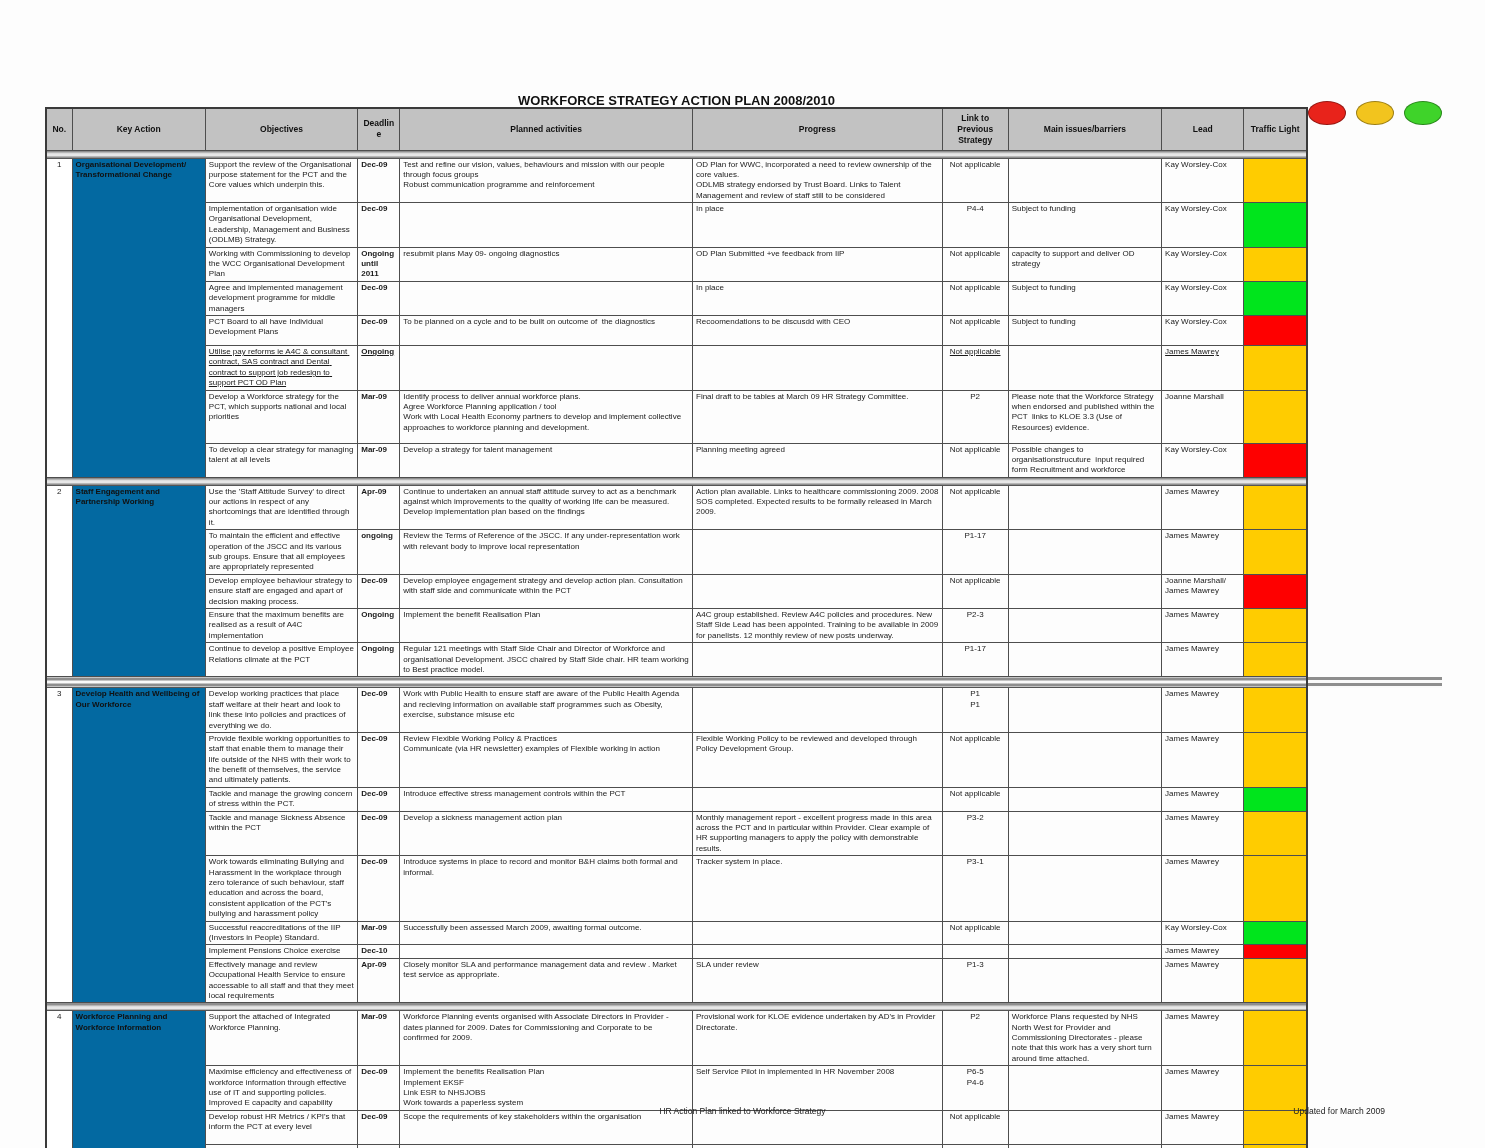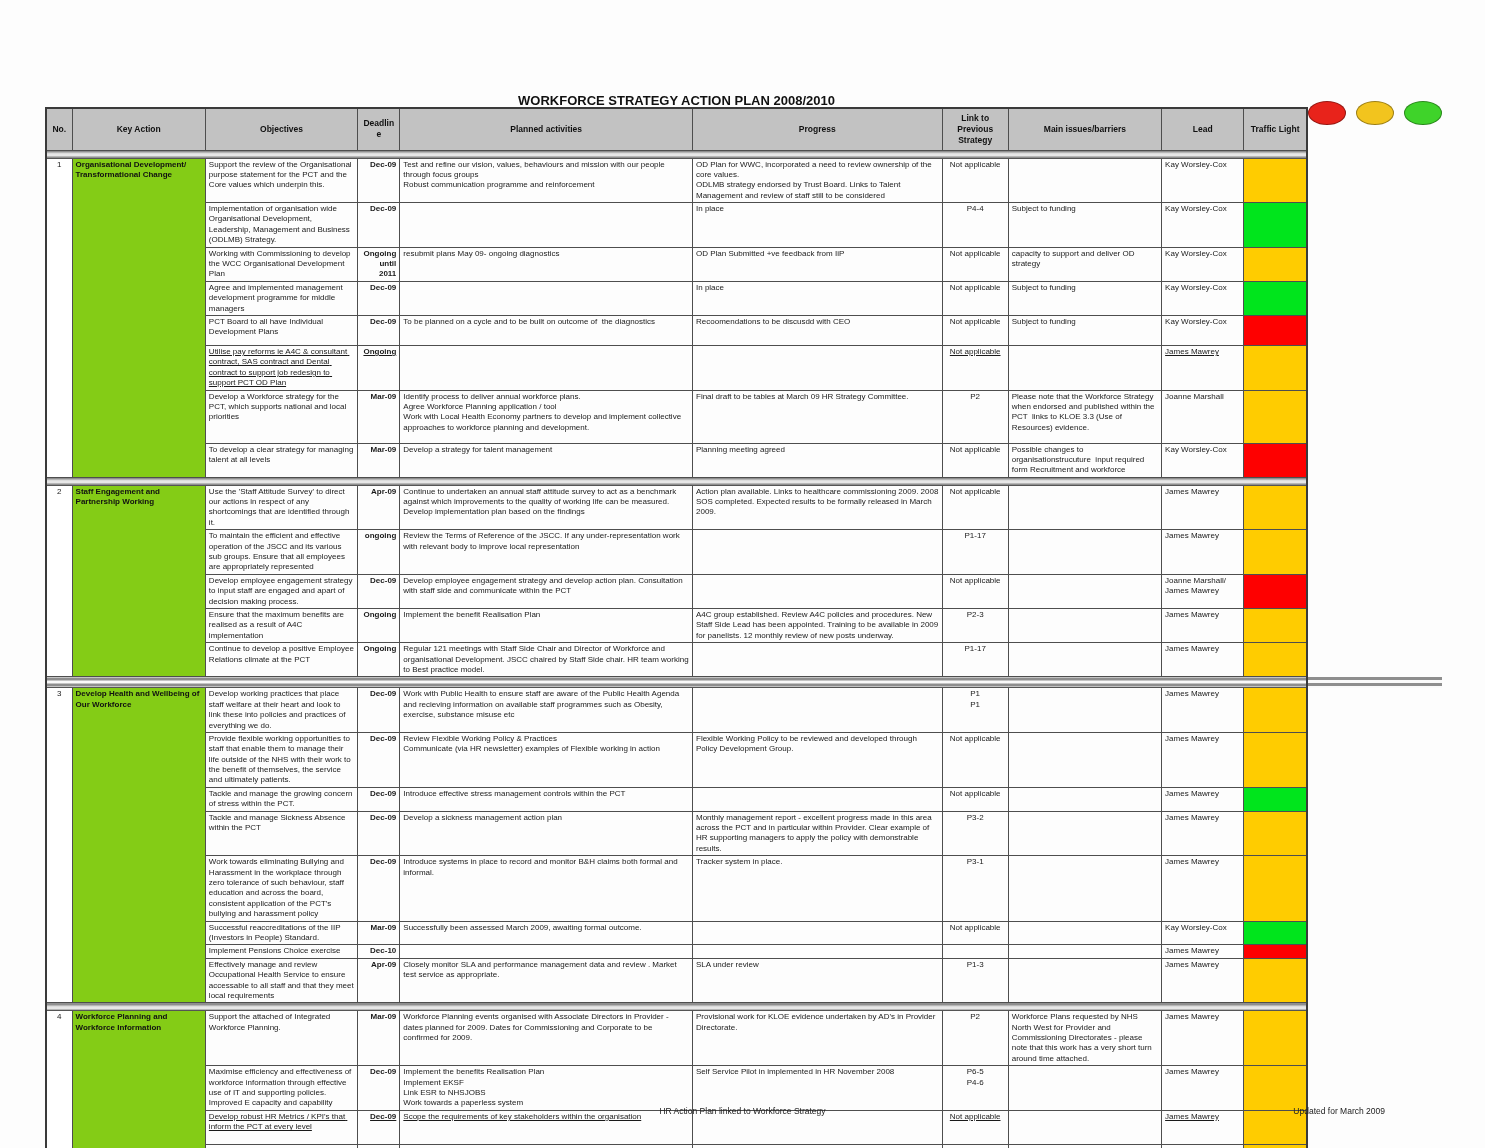--- a/index.html
+++ b/index.html
@@ -26,22 +26,22 @@
   table.plan th, table.plan td {
     border:1px solid #4e4e4e;
     font-size:8px; line-height:1.3; padding:1px 3px;
     vertical-align:top; overflow:hidden; word-wrap:break-word;
   }
   table.plan th {
     background:#c2c2c2; font-weight:bold; text-align:center;
     vertical-align:middle; height:42px; font-size:8.5px; color:#111;
   }
   td.no-cell { text-align:center; vertical-align:middle; background:#fff; }
-  td.ka-cell { background:#84cc16; font-weight:bold; vertical-align:middle; font-size:8.5px; color:#111; }
-  td.dl-cell { font-weight:bold; text-align:right; }
+  td.ka-cell { background:#0369a1; font-weight:bold; vertical-align:middle; font-size:8.5px; color:#111; }
+  td.dl-cell { font-weight:bold; text-align:left; }
   td.pre { white-space:pre-wrap; }
   td.link-cell { text-align:center; vertical-align:middle; white-space:pre-wrap; }
   td.light-cell { padding:0; }
   tr.sep td {
     padding:0; height:8px; border-top:1px solid #555; border-bottom:1px solid #555;
     background:linear-gradient(to bottom,#8f8f8f 0 2px,#dcdcdc 2px 4px,#f2f2f2 4px 5px,#dcdcdc 5px 6px,#8f8f8f 6px 8px);
   }
   tr.sep-double td {
     padding:0; height:11px; border-top:1px solid #555; border-bottom:1px solid #555;
     background:linear-gradient(to bottom,#8e8e8e 0 3px,#fafafa 3px 6px,#8e8e8e 6px 9px,#fafafa 9px 11px);
@@ -206,21 +206,21 @@
           <td class="pre">To maintain the efficient and effective operation of the JSCC and its various sub groups. Ensure that all employees are appropriately represented</td>
           <td class="dl-cell">ongoing</td>
           <td class="pre">Review the Terms of Reference of the JSCC. If any under-representation work with relevant body to improve local representation</td>
           <td class="pre"></td>
           <td class="link-cell">P1-17</td>
           <td class="pre"></td>
           <td>James Mawrey</td>
           <td class="light-cell" style="background: rgb(255, 204, 0);"></td>
         </tr>
         <tr style="height: 30px;">
-          <td class="pre">Develop employee engagement strategy to input staff are engaged and apart of decision making process.</td>
+          <td class="pre">Develop employee behaviour strategy to ensure staff are engaged and apart of decision making process.</td>
           <td class="dl-cell">Dec-09</td>
           <td class="pre">Develop employee engagement strategy and develop action plan. Consultation with staff side and communicate within the PCT</td>
           <td class="pre"></td>
           <td class="link-cell">Not applicable</td>
           <td class="pre"></td>
           <td>Joanne Marshall/ James Mawrey</td>
           <td class="light-cell" style="background: rgb(254, 0, 0);"></td>
         </tr>
         <tr style="height: 30px;">
           <td class="pre">Ensure that the maximum benefits are realised as a result of A4C implementation</td>
@@ -351,21 +351,21 @@
 Implement EKSF
 Link ESR to NHSJOBS
 Work towards a paperless system</td>
           <td class="pre">Self Service Pilot in implemented in HR November 2008</td>
           <td class="link-cell">P6-5
 P4-6</td>
           <td class="pre"></td>
           <td>James Mawrey</td>
           <td class="light-cell" style="background: rgb(255, 204, 0);"></td>
         </tr>
-        <tr style="height: 34px; text-decoration: underline;">
+        <tr style="height: 34px;">
           <td class="pre">Develop robust HR Metrics / KPI's that inform the PCT at every level</td>
           <td class="dl-cell">Dec-09</td>
           <td class="pre">Scope the requirements of key stakeholders within the organisation</td>
           <td class="pre"></td>
           <td class="link-cell">Not applicable</td>
           <td class="pre"></td>
           <td>James Mawrey</td>
           <td class="light-cell" style="background: rgb(255, 204, 0);"></td>
         </tr>
         <tr style="height: 30px;">

